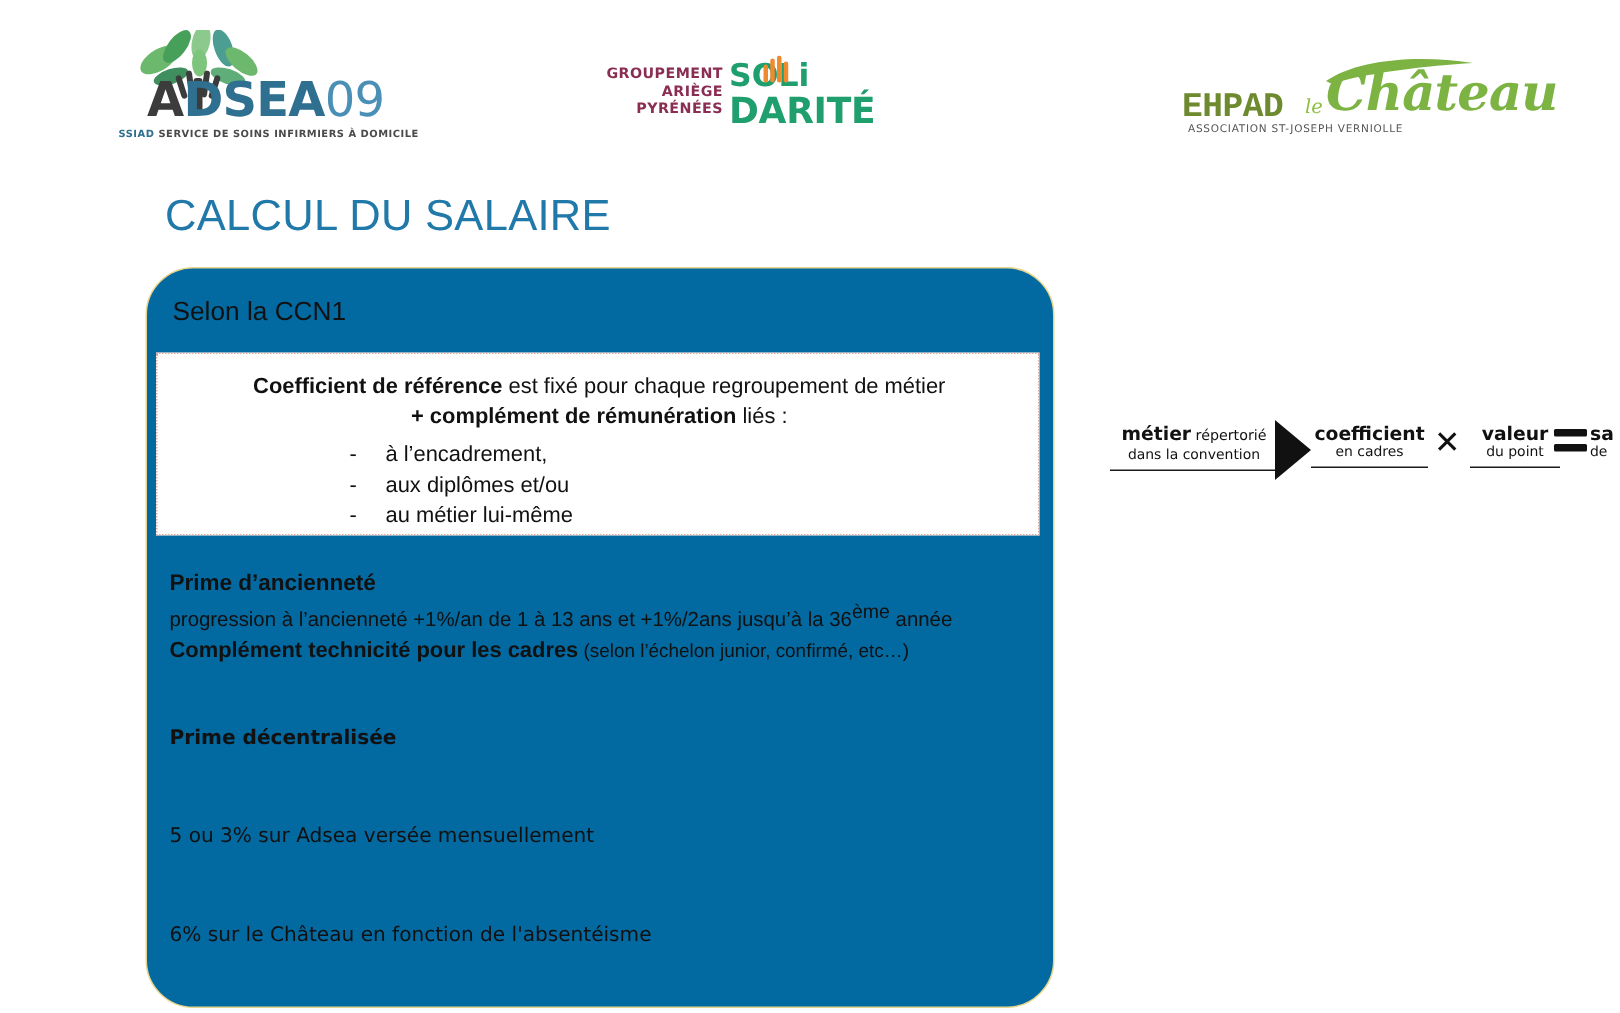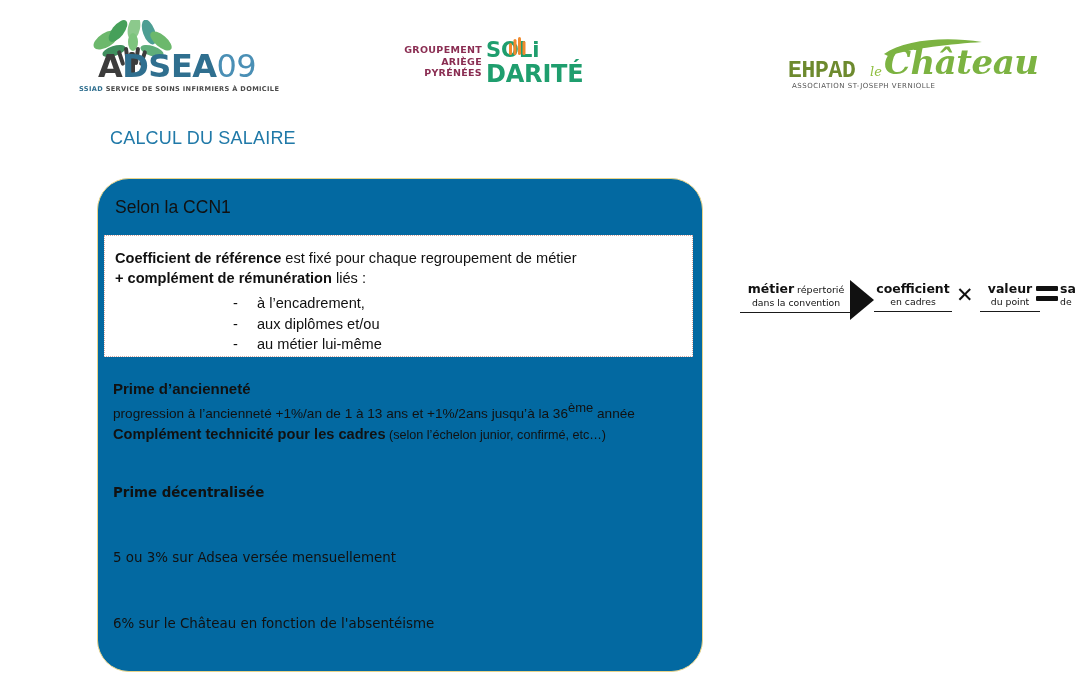--- a/index.html
+++ b/index.html
@@ -150,21 +150,21 @@
     letter-spacing: 0.5px;
     color: #555;
     white-space: nowrap;
   }
 
   
   #slide-title {
     position: absolute;
     left: 110px; top: 128px;
     font-family: "Liberation Sans", sans-serif;
-    font-size: 18px;
+    font-size: 29px;
     color: #2079a8;
     letter-spacing: 0.2px;
     white-space: nowrap;
   }
 
   
   #blue-panel {
     position: absolute;
     left: 97px; top: 178px;
     width: 606px; height: 494px;
@@ -192,20 +192,21 @@
     box-sizing: border-box;
   }
   #coef-lines {
     position: absolute;
     left: 10px; top: 13px;
     right: 8px;
     font-family: "Liberation Sans", sans-serif;
     font-size: 14.6px;
     line-height: 19.5px;
     color: #111;
+    text-align: center;
   }
   .coef-line { white-space: nowrap; }
   .b { font-weight: bold; }
   #coef-bullets {
     position: absolute;
     left: 128px; top: 57px;
     font-family: "Liberation Sans", sans-serif;
     font-size: 14.6px;
     line-height: 20.5px;
     color: #111;

